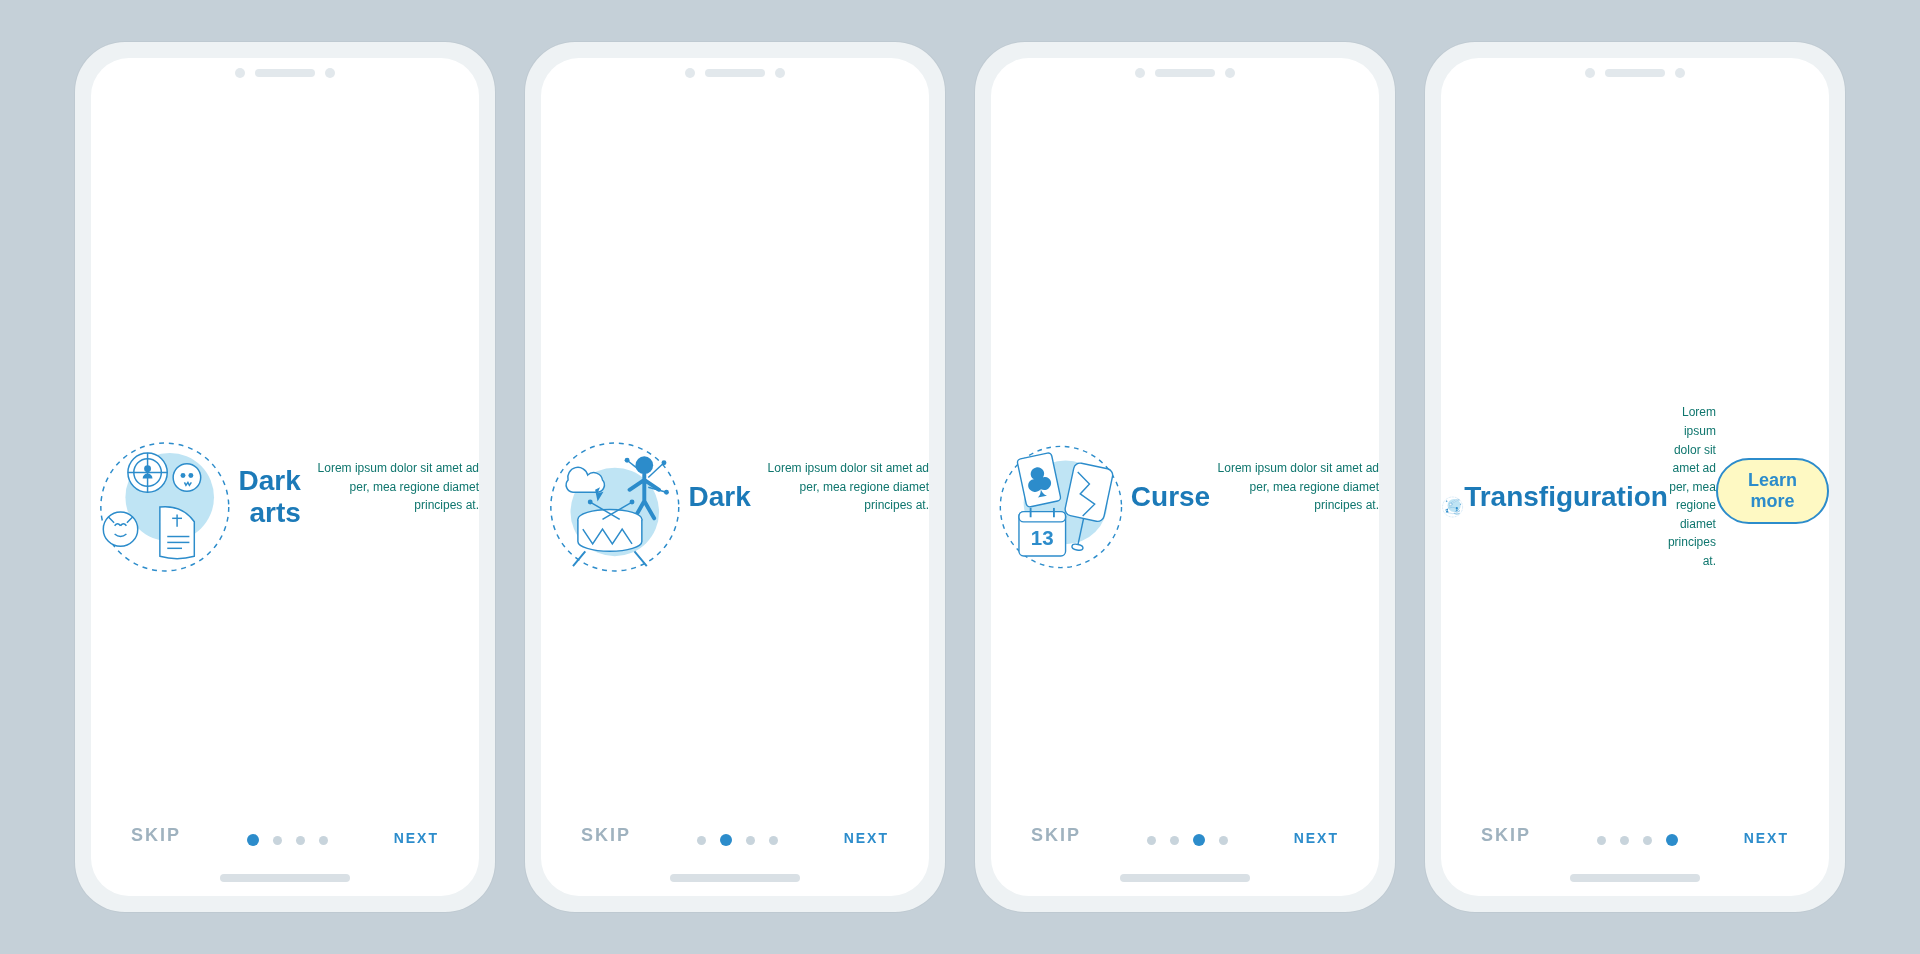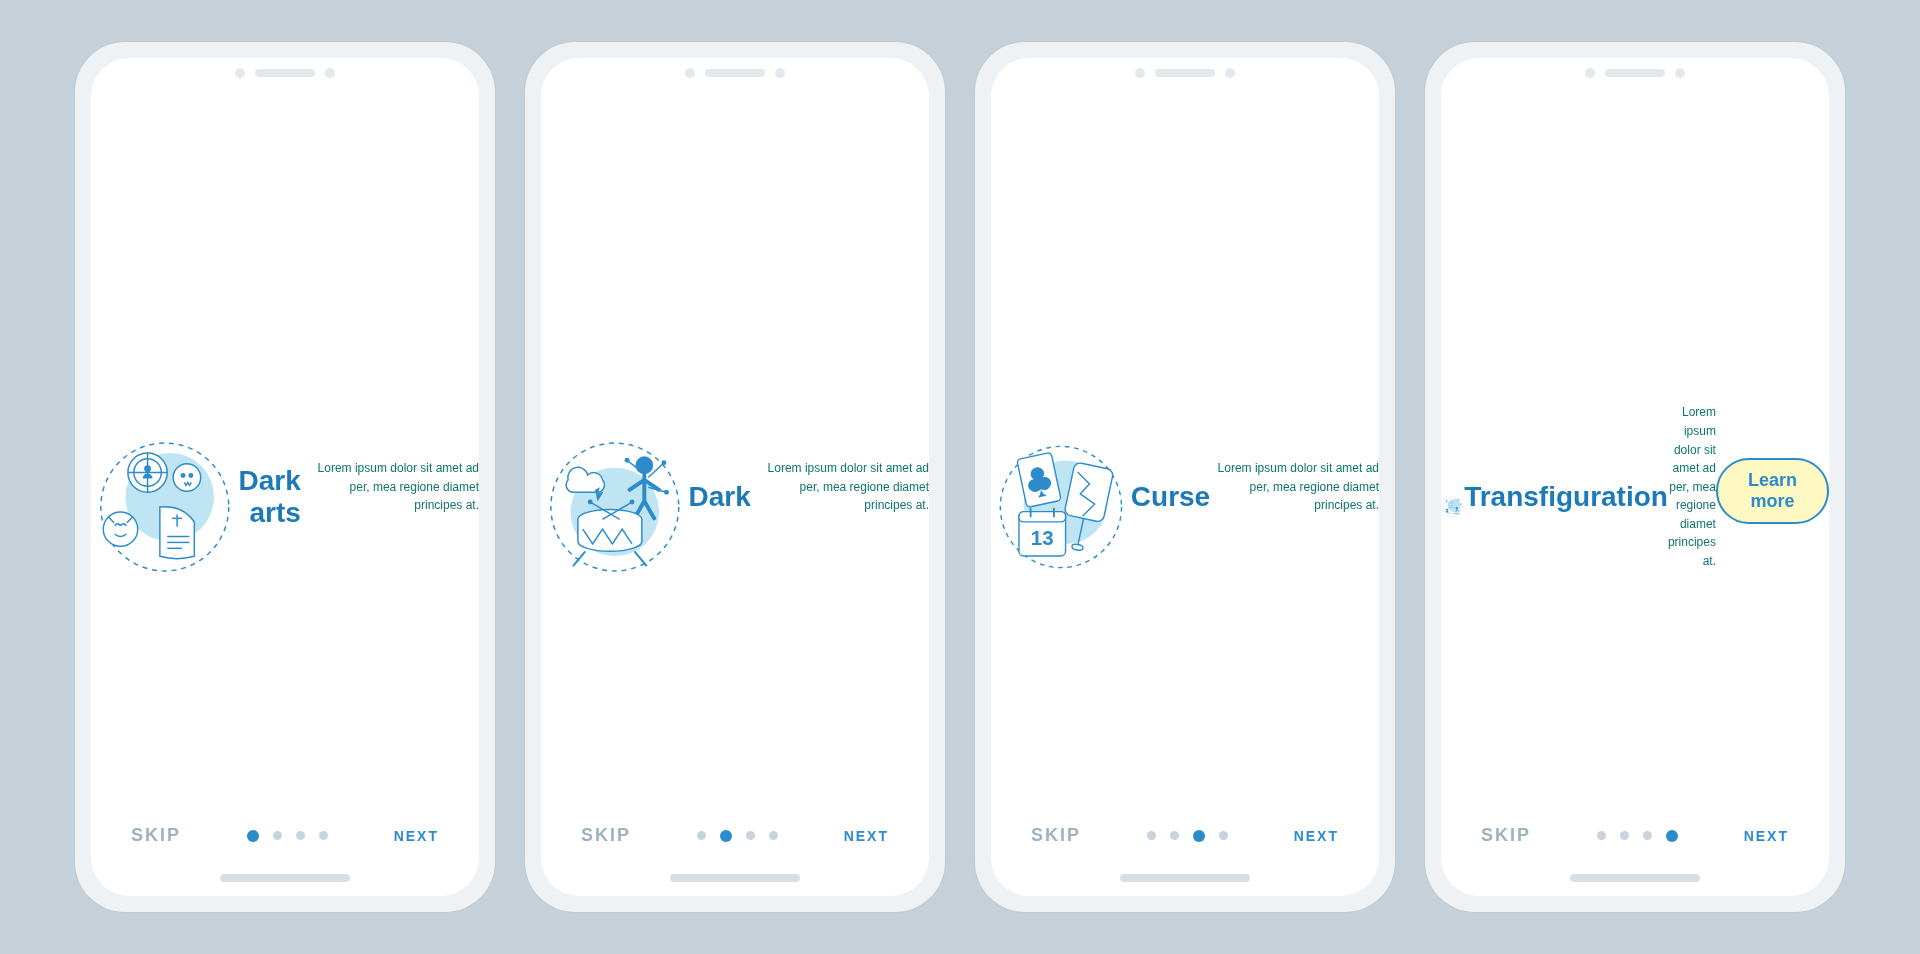--- a/index.html
+++ b/index.html
@@ -101,21 +101,21 @@
     font-size: 18px;
     padding: 10px 30px;
     border-radius: 999px;
     cursor: pointer;
   }
   .nav {
     position: absolute;
     left: 0; right: 0;
     bottom: 50px;
     display: flex;
-    align-items: center;
+    align-items: flex-end;
     justify-content: space-between;
     padding: 0 40px;
   }
   .skip {
     color: #9fb2bf;
     letter-spacing: 2px;
     font-size: 18px;
     font-weight: 600;
     cursor: pointer;
   }

